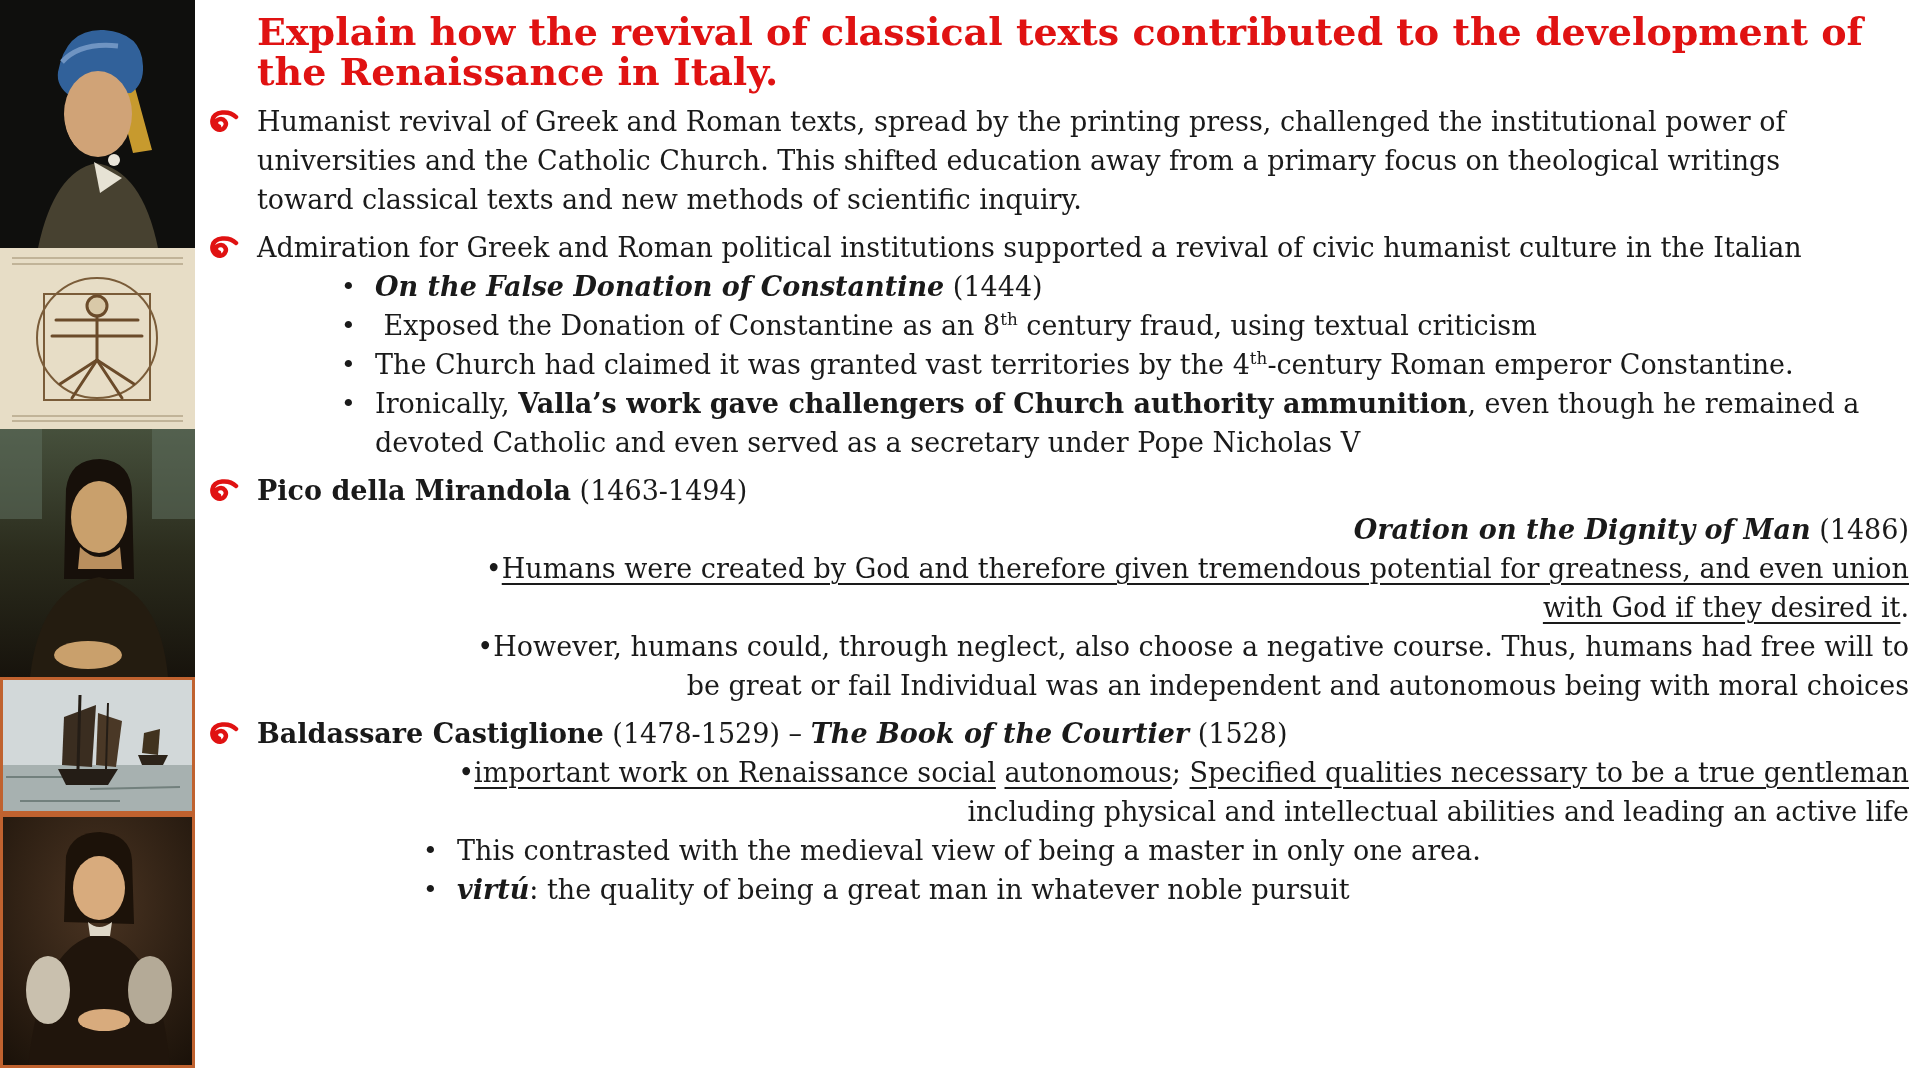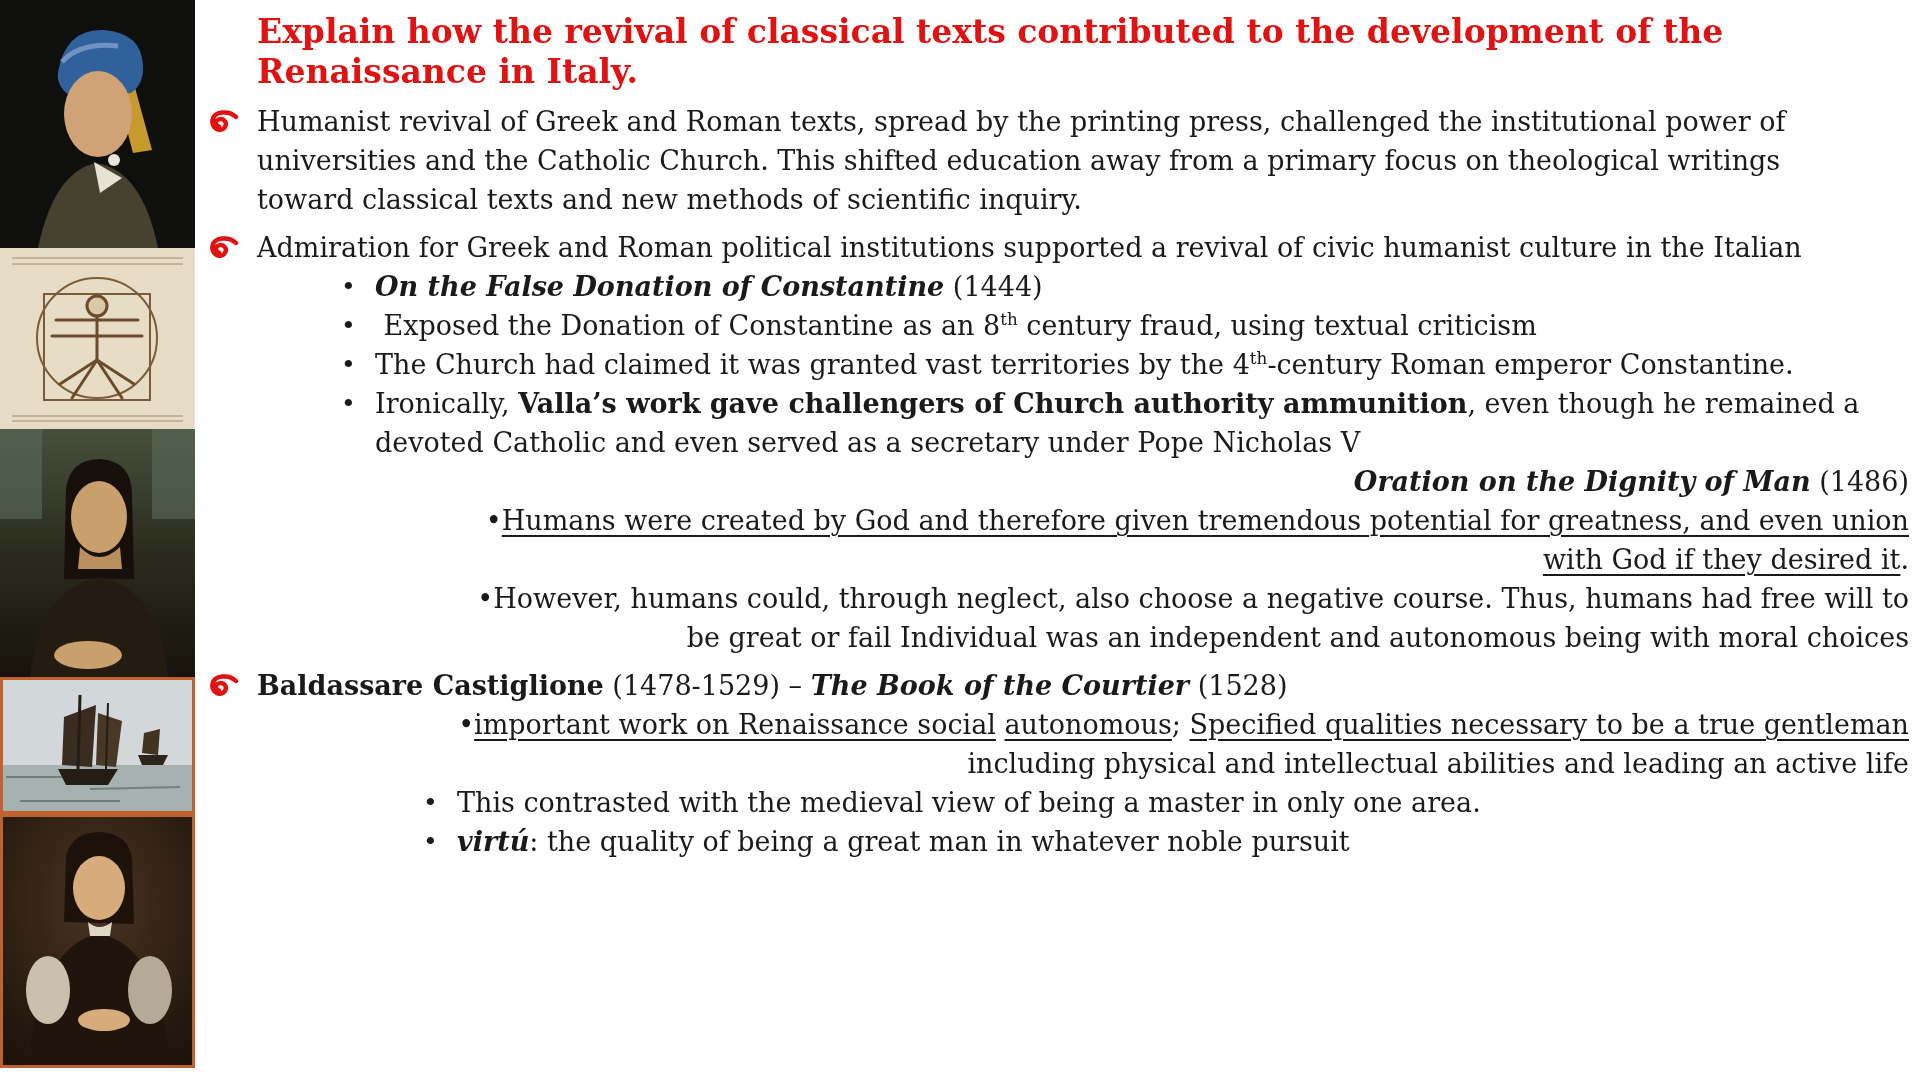--- a/index.html
+++ b/index.html
@@ -4,21 +4,21 @@
 <style>
   html,body{margin:0;padding:0;background:#ffffff;}
   .page{position:relative;width:1920px;height:1080px;overflow:hidden;background:#ffffff;
         font-family:"DejaVu Serif","Liberation Serif",serif;color:#1a1a1a;}
   
   .sidebar{position:absolute;left:0;top:0;width:195px;height:1080px;background:#ffffff;}
   .art{display:block;width:195px;overflow:hidden;line-height:0;}
   .art svg{display:block;}
   
   .content{position:absolute;left:209px;top:0;width:1700px;}
-  .title{margin:12px 0 10px 48px;font-size:33px;line-height:40px;font-weight:bold;color:#e01212;}
+  .title{margin:12px 0 10px 48px;font-size:38px;line-height:40px;font-weight:bold;color:#e01212;}
   .blk{position:relative;font-size:27px;line-height:39px;white-space:pre-wrap;}
   .b-main{padding-left:48px;margin-top:9px;}
   .b-sub{padding-left:166px;}
   .b-para{padding-left:130px;text-align:right;}
   .b-subsub{padding-left:248px;}
   .swash{position:absolute;left:-4px;top:6px;}
   .dot{position:absolute;font-size:25px;}
   .b-sub .dot{left:132px;}
   .b-subsub .dot{left:214px;}
   .bold{font-weight:bold;}
@@ -142,20 +142,23 @@
 universities and the Catholic Church. This shifted education away from a primary focus on theological writings
 toward classical texts and new methods of scientific inquiry.</span></div>
         <div class="blk b-main"><span class="swash"><svg width="34" height="28" viewBox="0 0 34 28">
               <path d="M31 8 C24 1 9 2 7.5 11 C6.3 19 15 24 19.5 18.5 C23 14 19 8.5 13.5 10.5 C9.5 12 10.5 17 14 17.5" fill="none" stroke="#e01212" stroke-width="4.5" stroke-linecap="round"></path>
             </svg></span><span>Admiration for Greek and Roman political institutions supported a revival of civic humanist culture in the Italian</span></div>
         <div class="blk b-sub"><span class="dot">•</span><span class="bold italic">On the False Donation of Constantine</span><span> (1444)</span></div>
         <div class="blk b-sub"><span class="dot">•</span><span> Exposed the Donation of Constantine as an 8</span><sup>th</sup><span> century fraud, using textual criticism</span></div>
         <div class="blk b-sub"><span class="dot">•</span><span>The Church had claimed it was granted vast territories by the 4</span><sup>th</sup><span>-century Roman emperor Constantine.</span></div>
         <div class="blk b-sub"><span class="dot">•</span><span>Ironically, </span><span class="bold">Valla’s work gave challengers of Church authority ammunition</span><span>, even though he remained a
 devoted Catholic and even served as a secretary under Pope Nicholas V</span></div>
+        <div class="blk b-main"><span class="swash"><svg width="34" height="28" viewBox="0 0 34 28">
+              <path d="M31 8 C24 1 9 2 7.5 11 C6.3 19 15 24 19.5 18.5 C23 14 19 8.5 13.5 10.5 C9.5 12 10.5 17 14 17.5" fill="none" stroke="#e01212" stroke-width="4.5" stroke-linecap="round"></path>
+            </svg></span><span class="bold">Pico della Mirandola</span><span> (1463-1494)</span></div>
         <div class="blk b-para"><span class="bold italic">Oration on the Dignity of Man</span><span> (1486)</span></div>
         <div class="blk b-para"><span>•</span><span class="underline">Humans were created by God and therefore given tremendous potential for greatness, and even union
 with God if they desired it</span><span>.</span></div>
         <div class="blk b-para"><span>•However, humans could, through neglect, also choose a negative course. Thus, humans had free will to
 be great or fail Individual was an independent and autonomous being with moral choices</span></div>
         <div class="blk b-main"><span class="swash"><svg width="34" height="28" viewBox="0 0 34 28">
               <path d="M31 8 C24 1 9 2 7.5 11 C6.3 19 15 24 19.5 18.5 C23 14 19 8.5 13.5 10.5 C9.5 12 10.5 17 14 17.5" fill="none" stroke="#e01212" stroke-width="4.5" stroke-linecap="round"></path>
             </svg></span><span class="bold">Baldassare Castiglione</span><span> (1478-1529) – </span><span class="bold italic">The Book of the Courtier</span><span> (1528)</span></div>
         <div class="blk b-para"><span>•</span><span class="underline">important work on Renaissance social</span><span> </span><span class="underline">autonomous</span><span>; </span><span class="underline">Specified qualities necessary to be a true gentleman</span><span>
 including physical and intellectual abilities and leading an active life</span></div>

